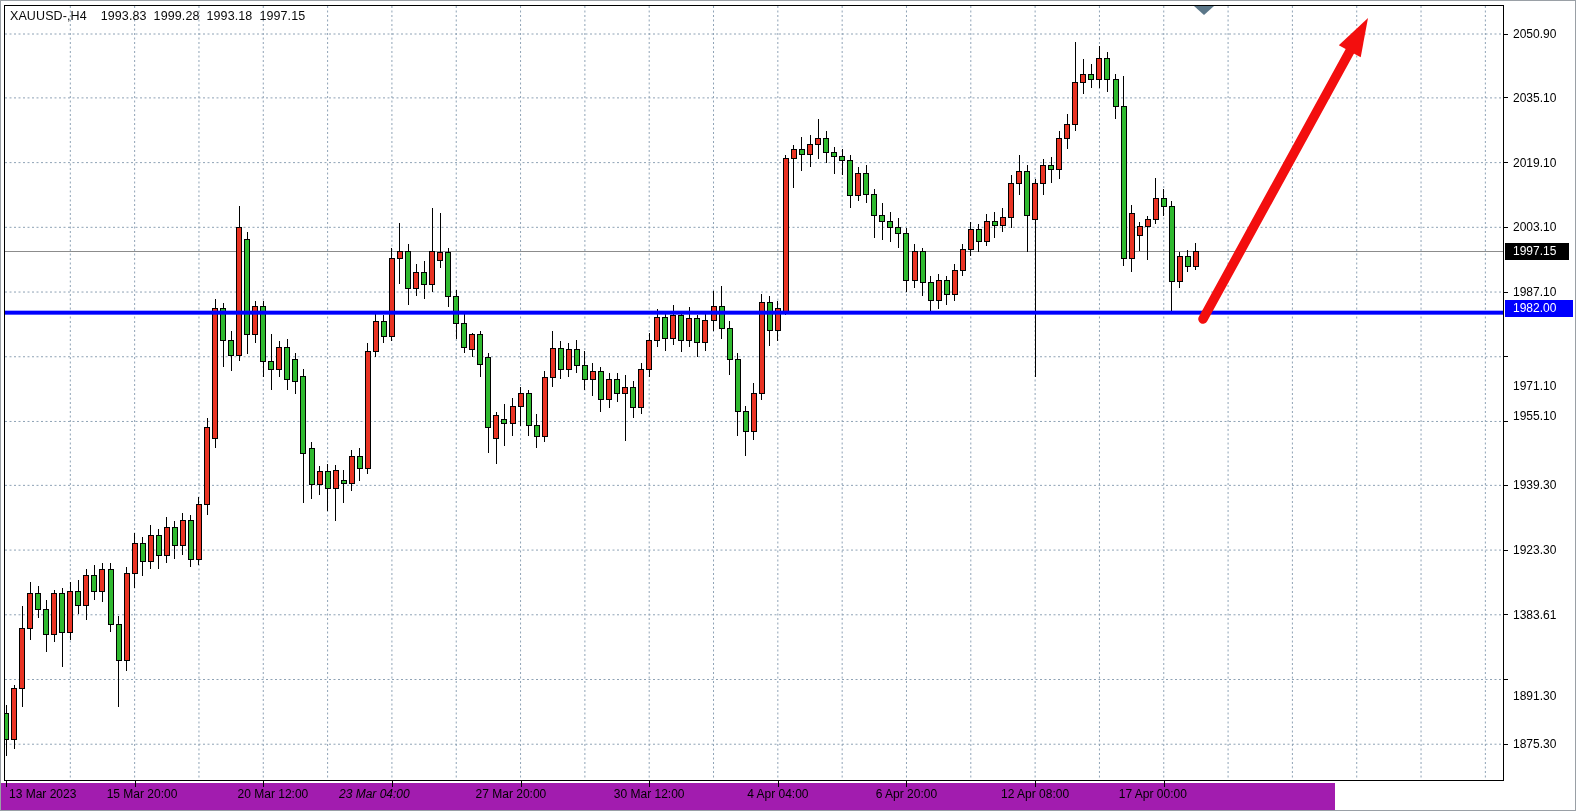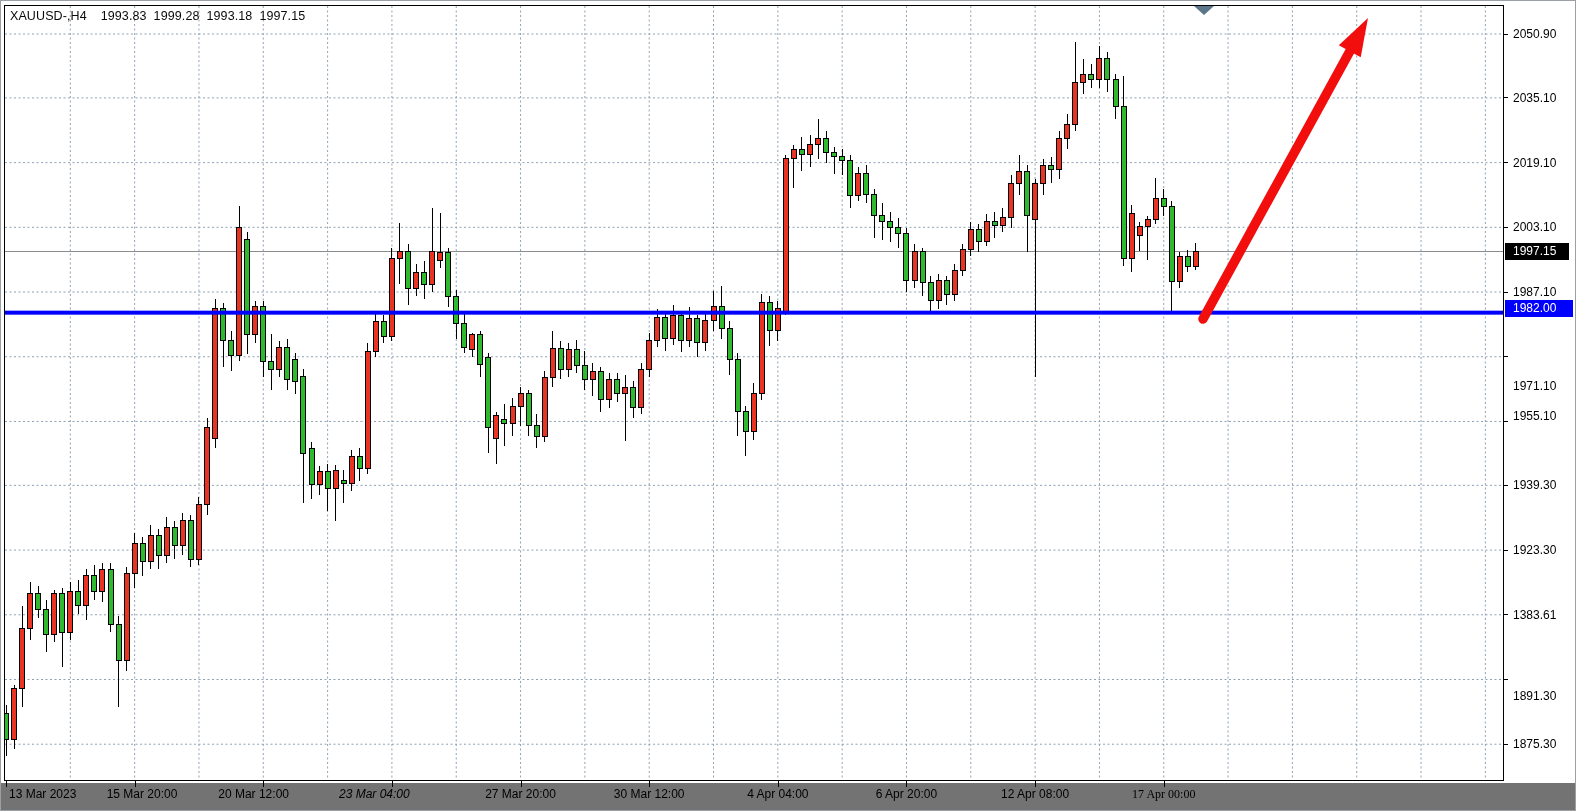--- a/index.html
+++ b/index.html
@@ -12,21 +12,21 @@
               letter-spacing:.1px;white-space:nowrap;z-index:5;}
   #title-line span{margin-right:7px;}
   #title-line .sym{margin-right:14px;}
   #price-axis{position:absolute;left:1503px;top:0;width:73px;height:811px;background:#fff;}
   .p-label{position:absolute;left:9px;height:14px;line-height:14px;font-size:12px;color:#000;white-space:nowrap;}
   .p-tick{position:absolute;left:0;width:4px;height:1px;background:#000;}
   .badge{position:absolute;left:1px;height:17px;line-height:17px;font-size:12px;color:#fff;
          padding:0 0 0 8px;box-sizing:border-box;white-space:nowrap;}
   #current-badge{width:64px;background:#000;}
   #level-badge{width:68px;background:#0000fe;}
-  #time-axis{position:absolute;left:0;top:782px;width:1576px;height:29px;background:#737373;}
+  #time-axis{position:absolute;left:0;top:782px;width:1334px;height:29px;background:#a21caf;}
   .t-label{position:absolute;top:4px;font-size:12px;color:#000;white-space:nowrap;}
   .t-tick{position:absolute;top:-2px;width:1px;height:6px;background:#000;}
   #scroll-indicator{position:absolute;left:1193px;top:5px;width:0;height:0;z-index:6;
      border-left:10px solid transparent;border-right:10px solid transparent;border-top:9px solid #5b7789;}
 </style>
 </head>
 <body>
 
 <div id="app">
 
@@ -409,30 +409,30 @@
       <div class="p-tick" style="top: 742.714px;"></div>
       <div class="p-label" style="top: 736.214px;">1875.30</div>
     </div>
 
   <div id="time-axis">
       <div class="t-tick" style="left: 5px;"></div>
       <div class="t-label" style="left: 8px;">13 Mar 2023</div>
       <div class="t-tick" style="left: 133.64px;"></div>
       <div class="t-label" style="left: 96px; width: 90px; text-align: center;">15 Mar 20:00</div>
       <div class="t-tick" style="left: 262.28px;"></div>
-      <div class="t-label" style="left: 217.28px; width: 90px; text-align: left;">20 Mar 12:00</div>
+      <div class="t-label" style="left: 217.28px; width: 90px; text-align: right;">20 Mar 12:00</div>
       <div class="t-tick" style="left: 390.92px;"></div>
       <div class="t-label" style="left: 338px; width: 90px;  font-style: italic;">23 Mar 04:00</div>
       <div class="t-tick" style="left: 519.56px;"></div>
-      <div class="t-label" style="left: 474.56px; width: 90px; text-align: center;">27 Mar 20:00</div>
+      <div class="t-label" style="left: 474.56px; width: 90px; text-align: left;">27 Mar 20:00</div>
       <div class="t-tick" style="left: 648.2px;"></div>
       <div class="t-label" style="left: 603.2px; width: 90px; text-align: center;">30 Mar 12:00</div>
       <div class="t-tick" style="left: 776.84px;"></div>
       <div class="t-label" style="left: 731.84px; width: 90px; text-align: center;">4 Apr 04:00</div>
       <div class="t-tick" style="left: 905.48px;"></div>
       <div class="t-label" style="left: 860.48px; width: 90px; text-align: center;">6 Apr 20:00</div>
       <div class="t-tick" style="left: 1034.12px;"></div>
       <div class="t-label" style="left: 989.12px; width: 90px; text-align: center;">12 Apr 08:00</div>
       <div class="t-tick" style="left: 1162.76px;"></div>
-      <div class="t-label" style="left: 1117.76px; width: 90px; text-align: center; font-family: Liberation Serif, serif;">17 Apr 00:00</div>
+      <div class="t-label" style="left: 1117.76px; width: 90px; text-align: left;">17 Apr 00:00</div>
     </div>
 
 </div>
 
 </body></html>

